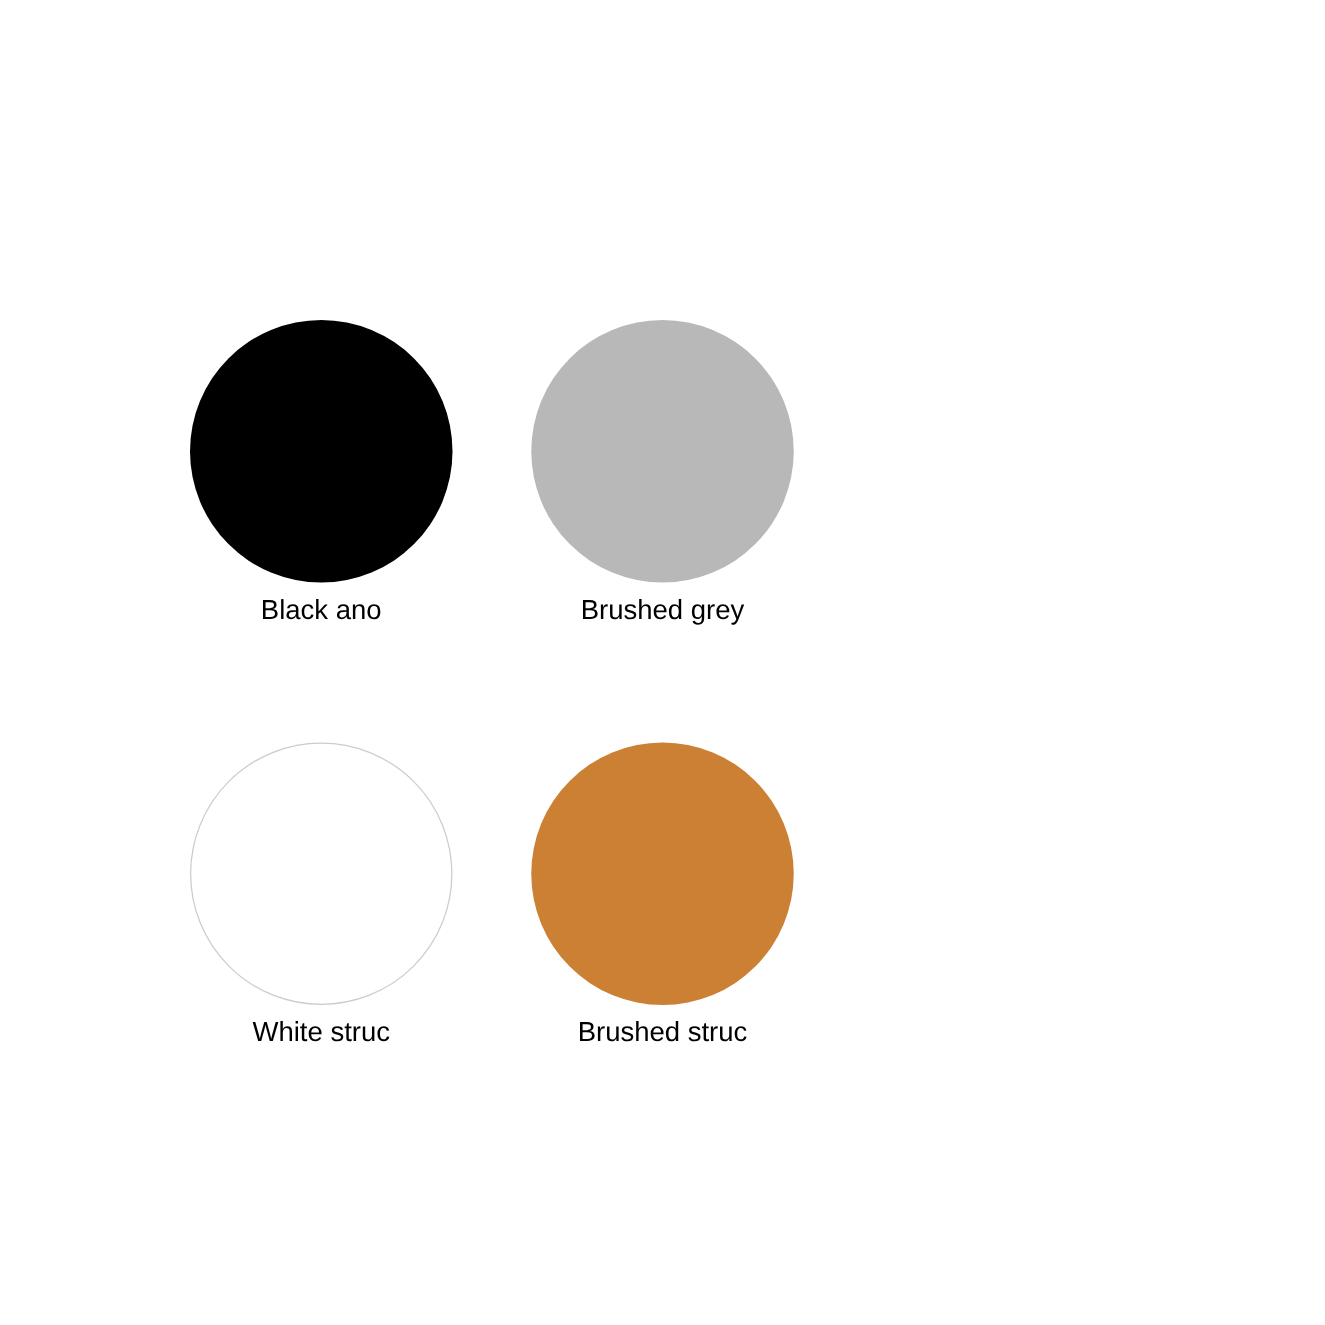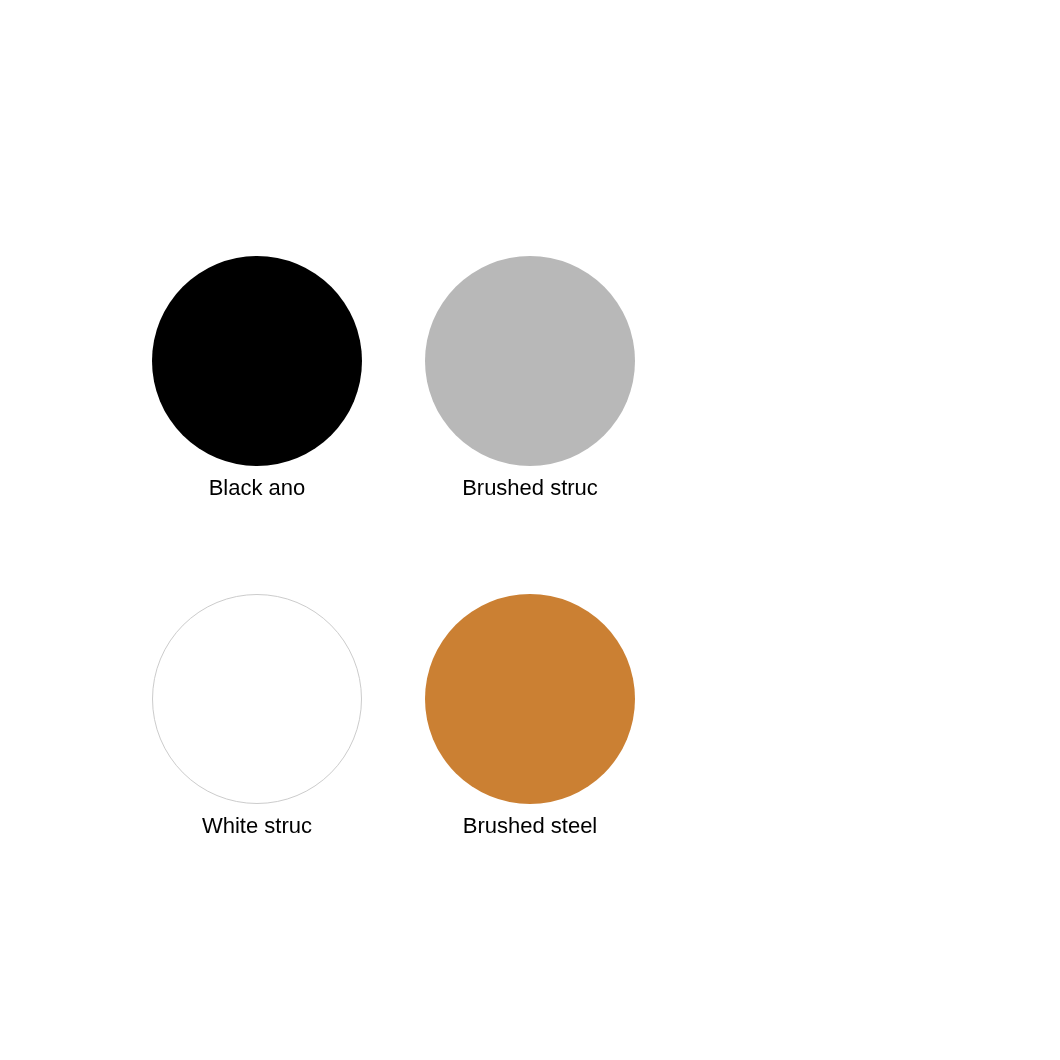--- a/index.html
+++ b/index.html
@@ -84,35 +84,35 @@
     <div class="swatch-row row-1">
 
       <div class="swatch-cell">
         <span class="swatch-disc" style="background: rgb(0, 0, 0);"></span>
         <span class="swatch-label">Black ano</span>
       </div>
 
 
       <div class="swatch-cell">
         <span class="swatch-disc" style="background: rgb(184, 184, 184);"></span>
-        <span class="swatch-label">Brushed struc</span>
+        <span class="swatch-label">Brushed grey</span>
       </div>
 
     </div>
 
     <div class="swatch-row row-2">
 
       <div class="swatch-cell">
         <span class="swatch-disc" style="background: rgb(255, 255, 255); border: 1px solid rgb(204, 204, 204);"></span>
         <span class="swatch-label">White struc</span>
       </div>
 
       <div class="swatch-cell">
         <span class="swatch-disc" style="background: rgb(203, 128, 51);"></span>
-        <span class="swatch-label">Brushed steel</span>
+        <span class="swatch-label">Brushed struc</span>
       </div>
 
       <div class="swatch-cell empty">
         <span class="swatch-disc" style="background: transparent;"></span>
         <span class="swatch-label"></span>
       </div>
 
     </div>
 
   </div>

